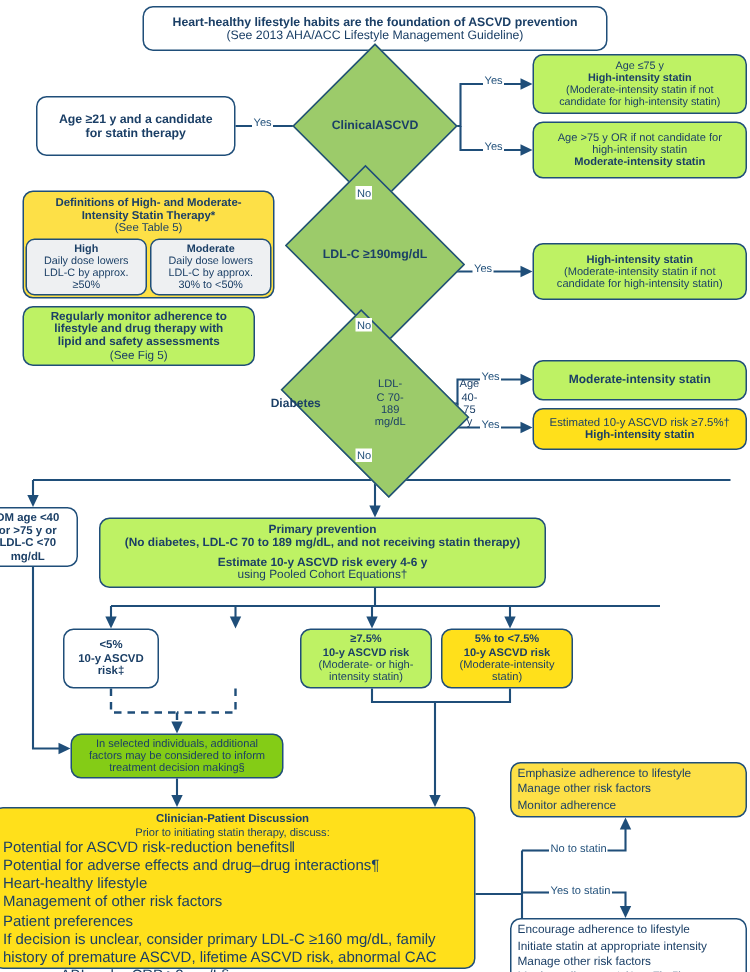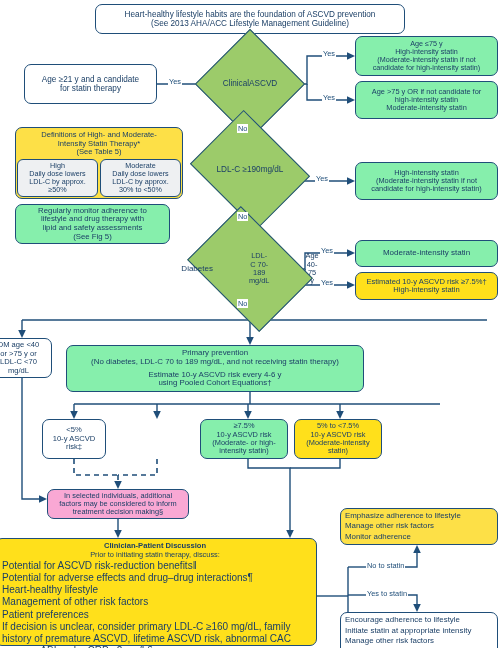--- a/index.html
+++ b/index.html
@@ -26,27 +26,27 @@
     border: 1.6px solid #1f4e79;
     border-radius: 7px;
     display: flex; flex-direction: column;
     align-items: center; justify-content: center;
     text-align: center;
     line-height: 1.12;
     padding: 2px 3px;
     background: #ffffff;
     z-index: 3;
   }
-  .green  { background: #86efac; align-items: center; }
+  .green  { background: #bef264; align-items: center; }
   .yellow { background: #ffe01b; }
-  .orange { background: #f9a8d4; }
+  .orange { background: #84cc16; }
   .grey   { background: #fde047; }
   .white  { background: #ffffff; }
 
-  .b { font-weight: normal; }
+  .b { font-weight: bold; }
   .n { font-weight: normal; }
 
   
   .diamond {
     position: absolute;
     z-index: 3;
   }
   .diamond .dshape {
     position: absolute; inset: 0;
     background: #9ccb6a;

